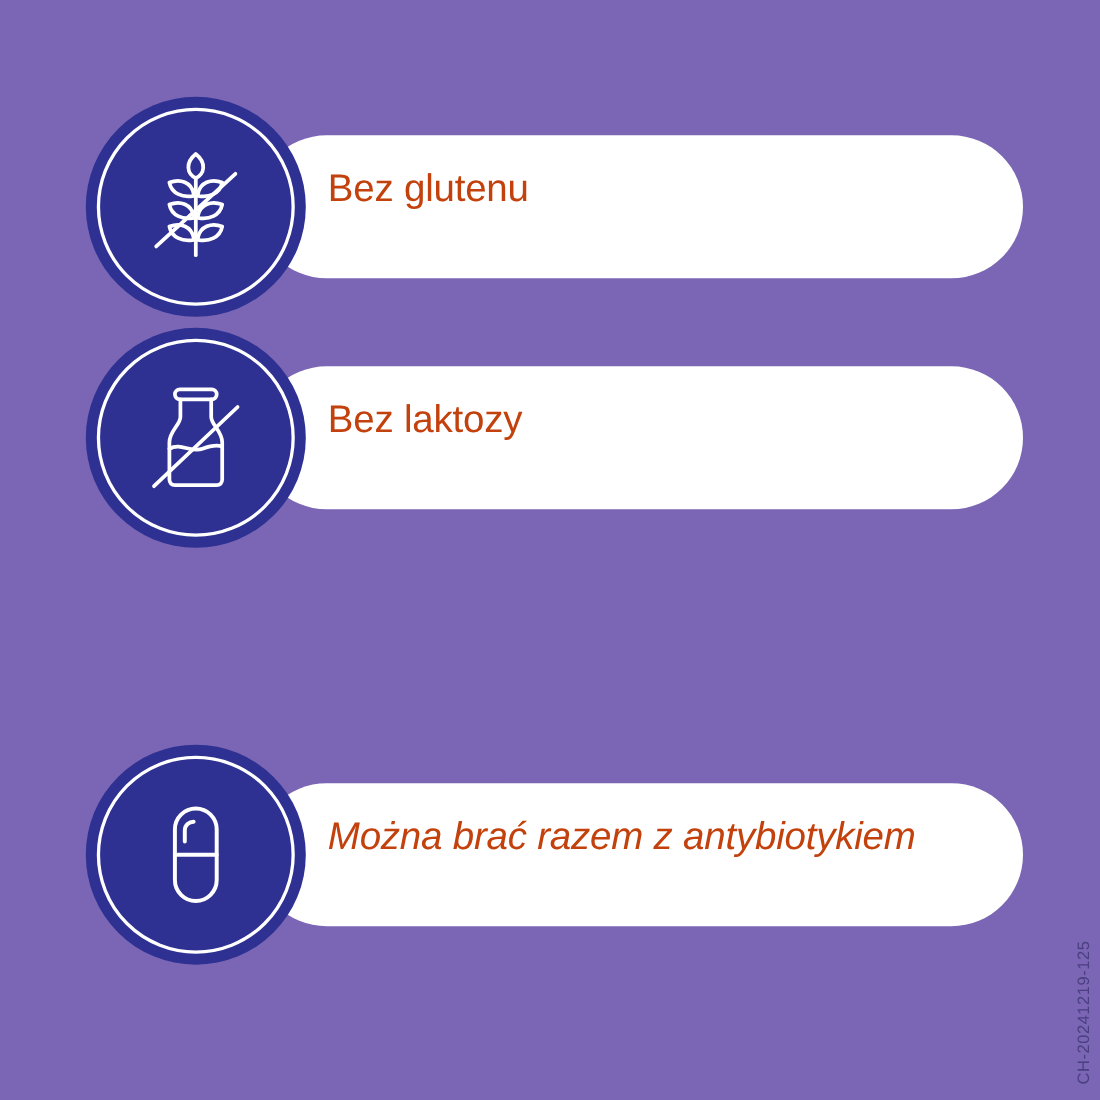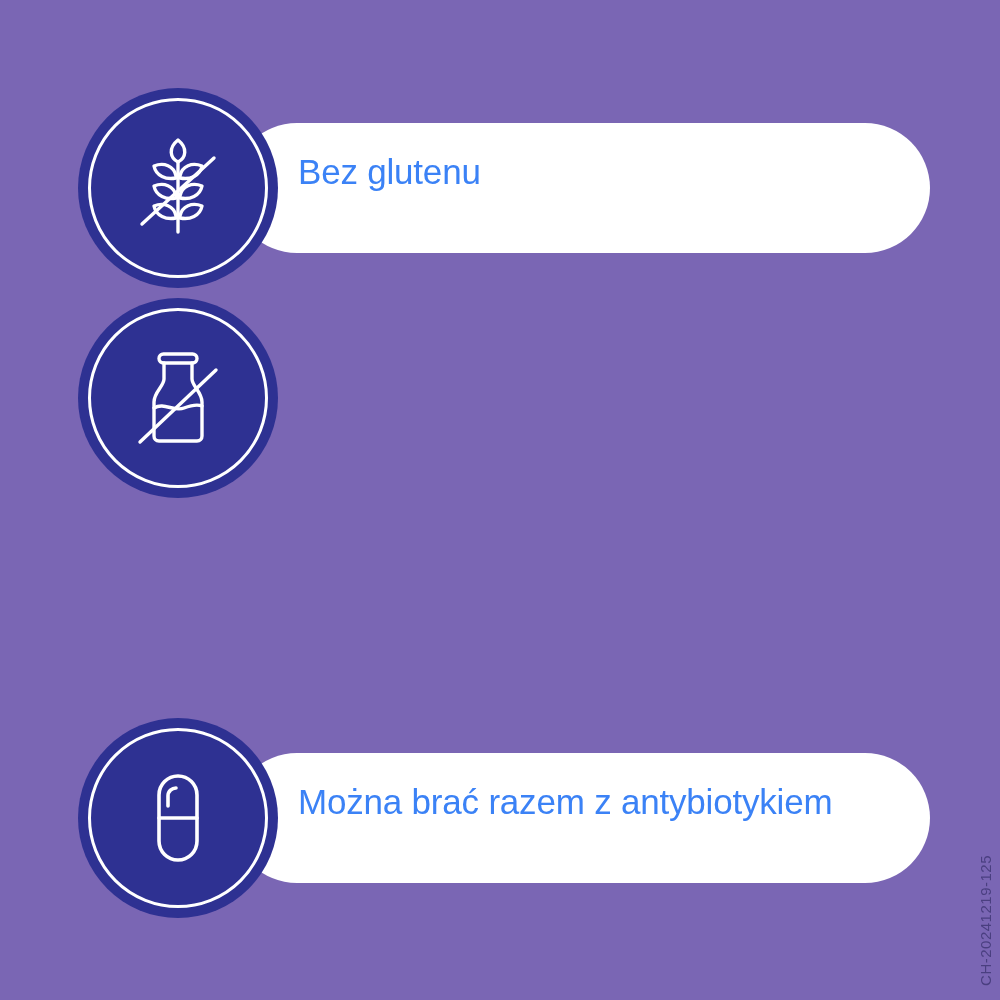--- a/index.html
+++ b/index.html
@@ -25,42 +25,42 @@
 
   .feature-row {
     position: absolute;
     left: 0;
     width: 1000px;
     height: 212px;
   }
   .feature-row.row-0 { top: 82px; }
   .feature-row.row-1 { top: 292px; }
   .feature-row.row-2 { top: 502px; }
-  .feature-row.row-3 { top: 712px; }
+  .feature-row.row-3 { top: 671px; font-style: italic; }
 
   
   .pill {
     position: absolute;
     left: 232px;
     top: 41px;
     width: 698px;
     height: 130px;
     background: #ffffff;
     border-radius: 65px;
     box-sizing: border-box;
   }
 
   .pill-label {
     position: absolute;
     left: 66px;
     top: 0;
     height: 98px;
     display: flex;
     align-items: center;
-    color: #3b82f6;
+    color: #c2410c;
     font-size: 35px;
     font-weight: 400;
     letter-spacing: -0.2px;
     white-space: nowrap;
   }
 
   
   .icon-badge {
     position: absolute;
     left: 78px;
@@ -140,20 +140,23 @@
 
           <path d="M54 82 C64 84 74 80 76 70 C66 66 56 70 54 80 Z"></path>
 
           <path d="M16 88 L88 22"></path>
         </svg>
       </div>
     </div>
   </div>
 
   <div class="feature-row row-1">
+    <div class="pill">
+      <div class="pill-label">Bez laktozy</div>
+    </div>
     <div class="icon-badge">
       <div class="ring"></div>
       <div class="glyph">
         <svg width="104" height="104" viewBox="0 0 104 104" fill="none" stroke="#ffffff" stroke-width="3.4" stroke-linecap="round" stroke-linejoin="round">
 
           <rect x="33" y="8" width="38" height="9" rx="4.5"></rect>
 
           <path d="M38 17 L38 33 C38 40 28 46 28 56 L28 90 C28 93 30 95 33 95 L71 95 C74 95 76 93 76 90 L76 56 C76 46 66 40 66 33 L66 17"></path>
 
           <path d="M28 62 C38 56 48 66 58 62 C66 59 71 58 76 60"></path>

